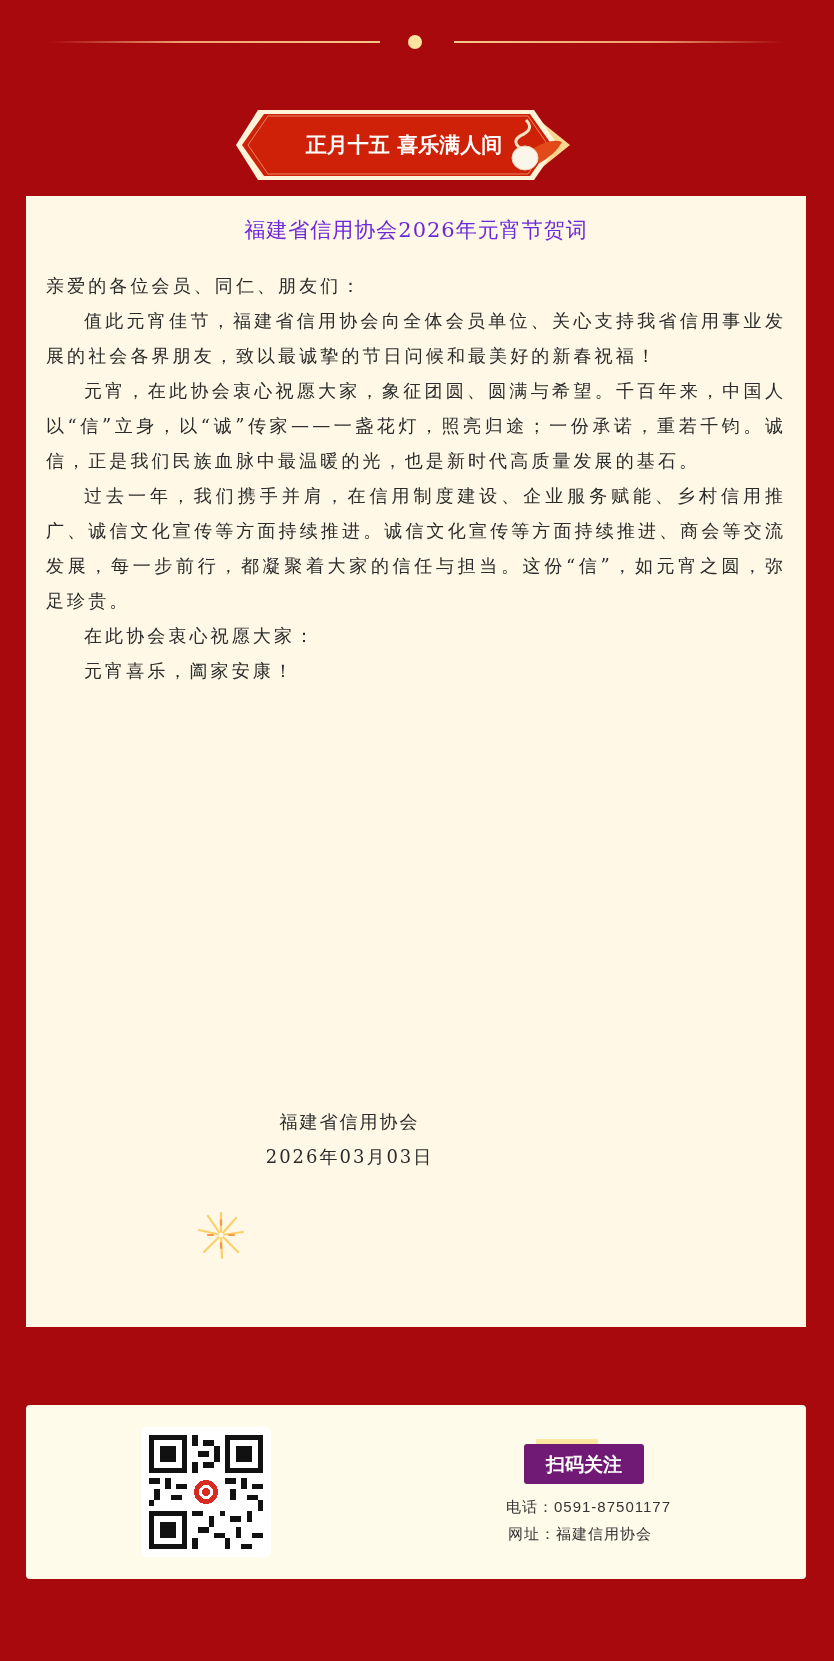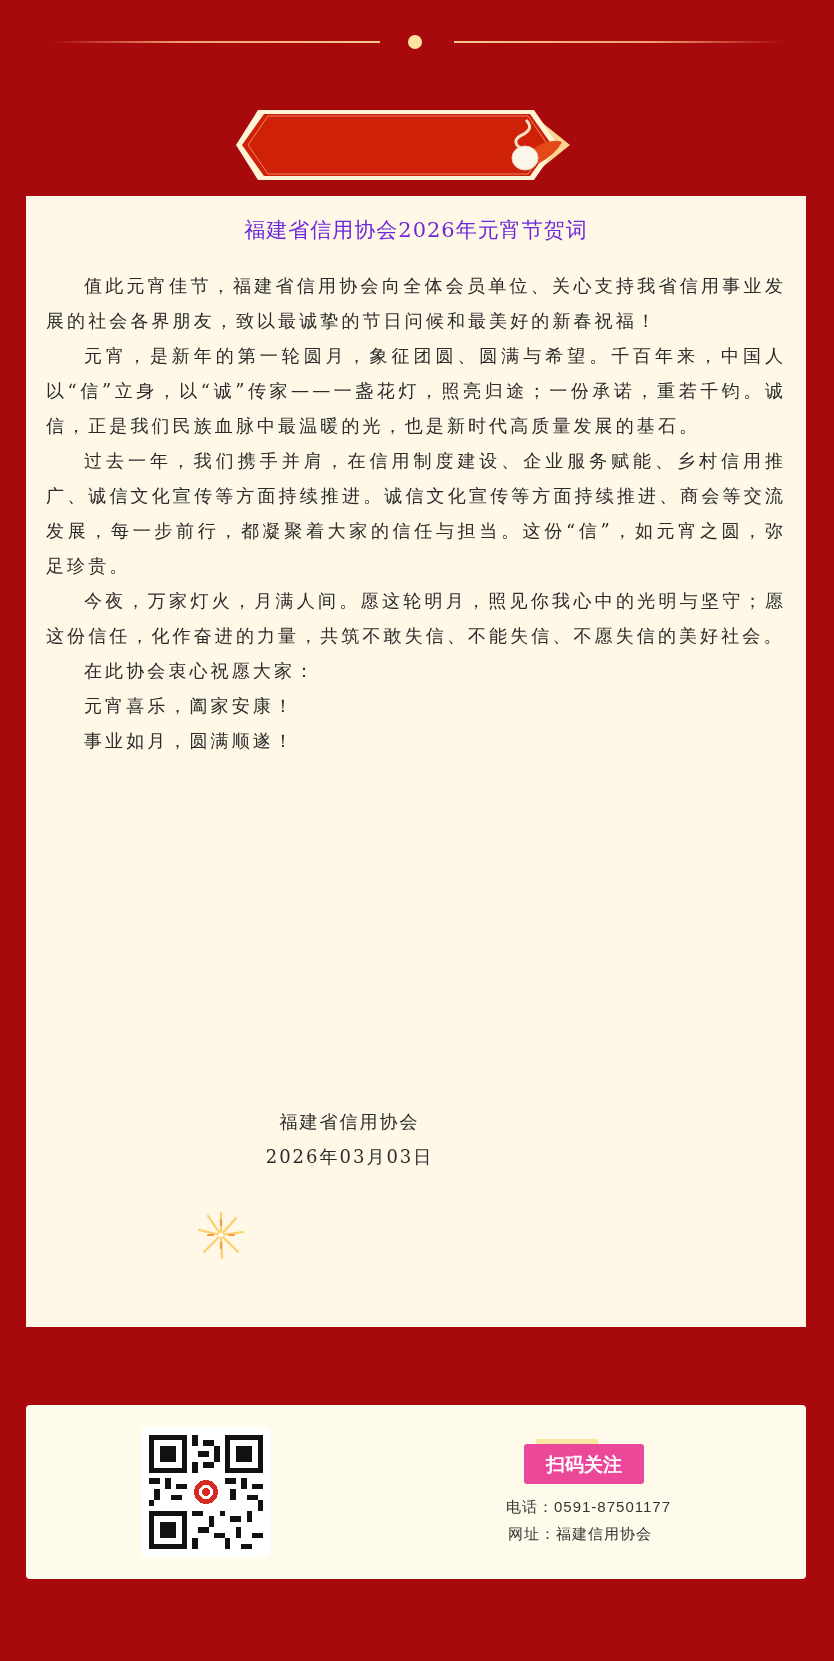--- a/index.html
+++ b/index.html
@@ -33,21 +33,21 @@
   .signature { position: absolute; left: 0; top: 908px; width: 647px; text-align: center;
     color: #2b2b2b; font-size: 18px; line-height: 35px; letter-spacing: 2px; }
   .firework { position: absolute; left: 170px; top: 1014px; }
 
   .footer { position: absolute; left: 26px; top: 1405px; width: 780px; height: 174px;
     background: #fffbea; border-radius: 4px; }
   .qr { position: absolute; left: 115px; top: 22px; width: 130px; height: 130px;
     background: #fff; border-radius: 6px; }
   .qr svg { position: absolute; left: 8px; top: 8px; }
   .follow-btn { position: absolute; left: 498px; top: 39px; width: 120px; height: 40px;
-    background: #ec4899; border-radius: 3px; color: #fff; font-weight: bold; font-size: 19px;
+    background: #701a75; border-radius: 3px; color: #fff; font-weight: bold; font-size: 19px;
     line-height: 40px; text-align: center; font-family: "DejaVu Sans", "Liberation Sans", sans-serif; }
   .follow-accent { position: absolute; left: 510px; top: 34px; width: 62px; height: 6px; background: #fbe7a0; }
   .contact { position: absolute; left: 480px; font-size: 15px; color: #333;
     font-family: Liberation Sans, sans-serif; letter-spacing: 1px; }
   .contact.phone { top: 93px; }
   .contact.site { top: 120px; left: 482px; }
 </style>
 </head>
 <body>
 
@@ -60,32 +60,32 @@
 <div class="banner">
   <svg width="370" height="74" viewBox="0 0 370 74">
     <polygon points="300,8 336,37 300,66 318,37" fill="#fbd68e"></polygon>
     <polygon points="24,2 300,2 324,37 300,72 24,72 2,37" fill="#fff3d8"></polygon>
     <polygon points="30,6 296,6 318,37 296,68 30,68 8,37" fill="#cf2108"></polygon>
     <polygon points="34,8 294,8 314,37 294,66 34,66 14,37" fill="none" stroke="#ffe9c4" stroke-width="1" opacity="0.5"></polygon>
     <path d="M300,40 Q318,30 328,34 Q322,46 304,56 Z" fill="#e24a1a"></path>
     <ellipse cx="291" cy="50" rx="13" ry="12" fill="#fbf5ea" stroke="#e8d6b8"></ellipse>
     <path d="M286,40 Q276,32 290,26 Q300,20 292,12" fill="none" stroke="#f3e2c2" stroke-width="3"></path>
   </svg>
+  <div class="banner-title">正月十五 喜乐满人间</div>
 </div>
 
 <div class="card">
   <div class="card-title">福建省信用协会2026年元宵节贺词</div>
   <div class="body-text">
+    <p>亲爱的各位会员、同仁、朋友们：</p>
     <p class="indent">值此元宵佳节，福建省信用协会向全体会员单位、关心支持我省信用事业发展的社会各界朋友，致以最诚挚的节日问候和最美好的新春祝福！</p>
-    <p class="indent">元宵，是新年的第一轮圆月，象征团圆、圆满与希望。千百年来，中国人以“信”立身，以“诚”传家——一盏花灯，照亮归途；一份承诺，重若千钧。诚信，正是我们民族血脉中最温暖的光，也是新时代高质量发展的基石。</p>
+    <p class="indent">元宵，在此协会衷心祝愿大家，象征团圆、圆满与希望。千百年来，中国人以“信”立身，以“诚”传家——一盏花灯，照亮归途；一份承诺，重若千钧。诚信，正是我们民族血脉中最温暖的光，也是新时代高质量发展的基石。</p>
     <p class="indent">过去一年，我们携手并肩，在信用制度建设、企业服务赋能、乡村信用推广、诚信文化宣传等方面持续推进。诚信文化宣传等方面持续推进、商会等交流发展，每一步前行，都凝聚着大家的信任与担当。这份“信”，如元宵之圆，弥足珍贵。</p>
-    <p class="indent">今夜，万家灯火，月满人间。愿这轮明月，照见你我心中的光明与坚守；愿这份信任，化作奋进的力量，共筑不敢失信、不能失信、不愿失信的美好社会。</p>
     <p class="wish">在此协会衷心祝愿大家：</p>
     <p class="wish">元宵喜乐，阖家安康！</p>
-    <p class="wish">事业如月，圆满顺遂！</p>
   </div>
   <div class="signature">
     <div>福建省信用协会</div>
     <div>2026年03月03日</div>
   </div>
   <svg class="firework" width="50" height="50" viewBox="0 0 50 50">
     <g stroke-linecap="round" stroke-width="2.2">
       <line x1="25" y1="25" x2="25" y2="3" stroke="#fbcf6a"></line>
       <line x1="25" y1="25" x2="40" y2="8" stroke="#fbcf6a"></line>
       <line x1="25" y1="25" x2="47" y2="22" stroke="#fbcf6a"></line>

